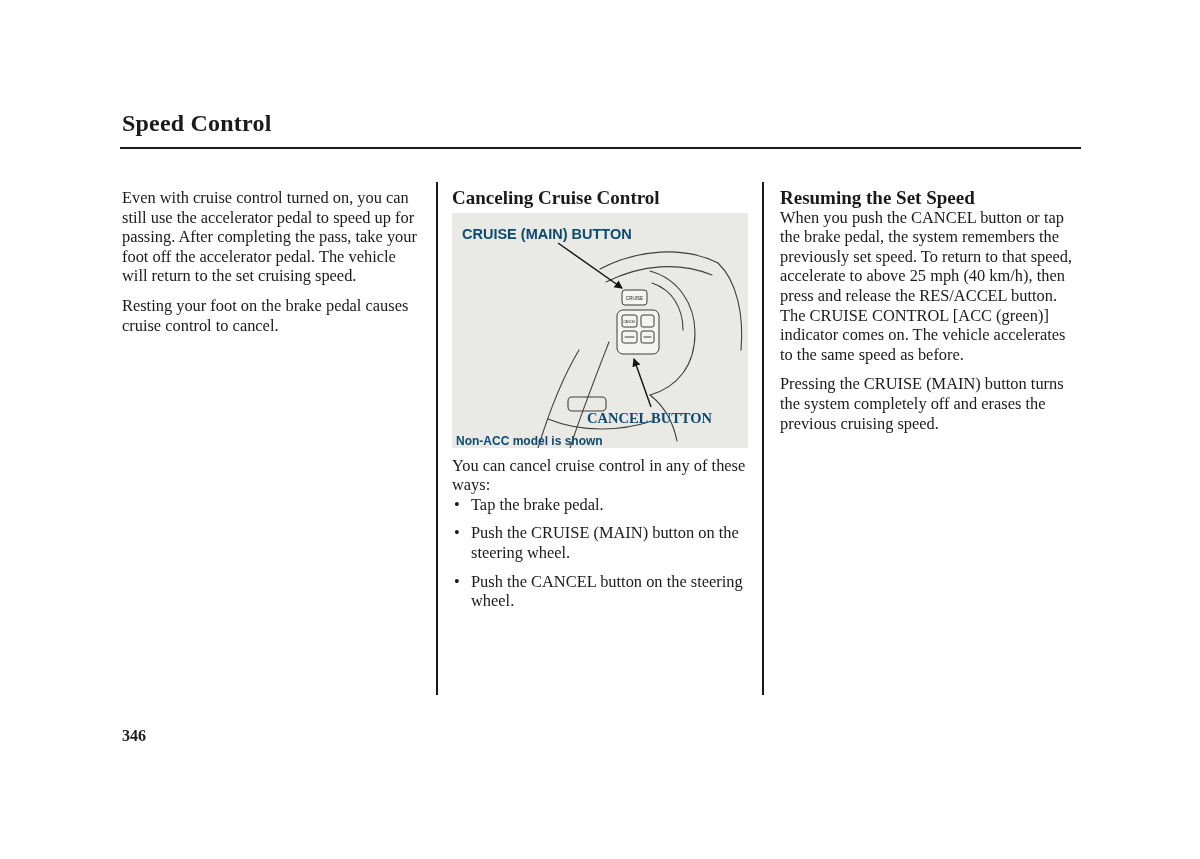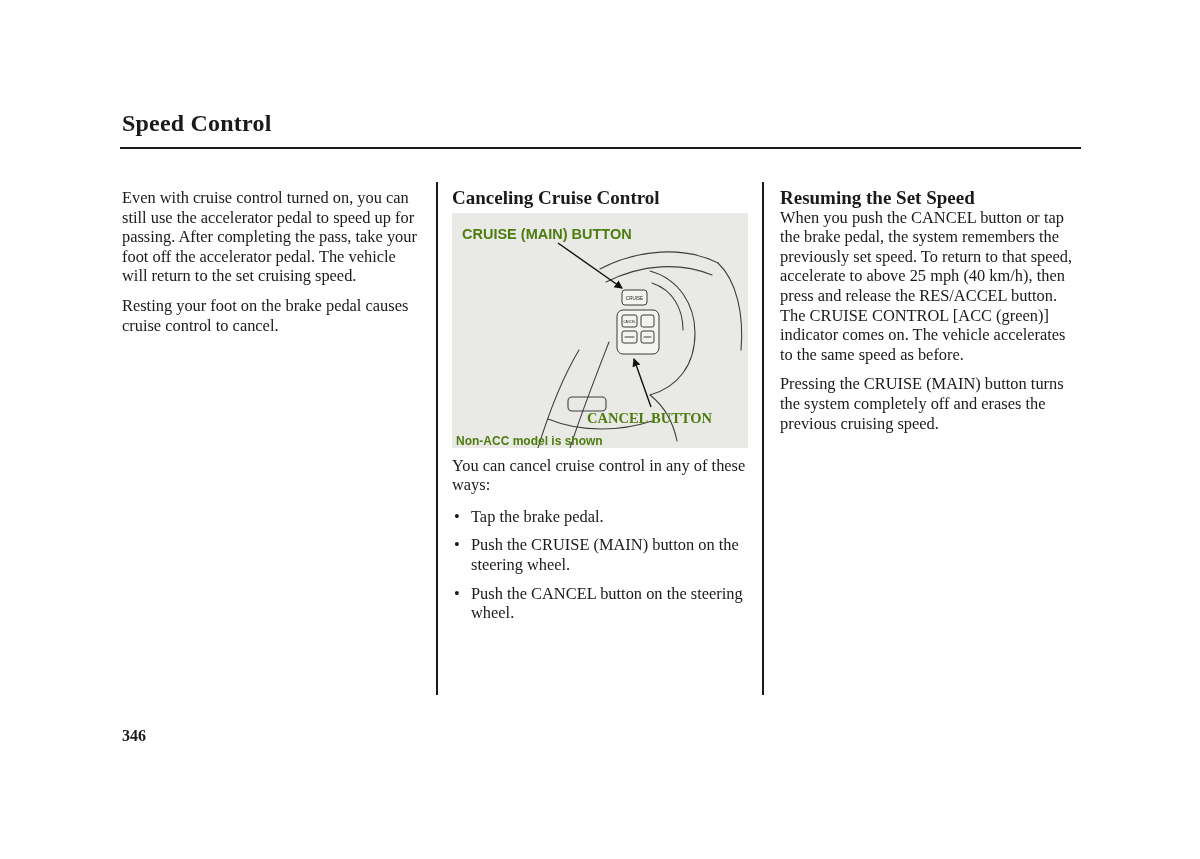--- a/index.html
+++ b/index.html
@@ -35,27 +35,27 @@
   p.para { margin-bottom: 10px; }
   h2.colhead { font-size: 19px; font-weight: bold; line-height: 19.6px; }
   .diagram {
     position: relative; width: 296px; height: 235px;
     background: #e9e9e6; margin: 5px 0 8px 0;
   }
   .diagram svg { position: absolute; left: 0; top: 0; }
   .diag-label {
     position: absolute;
     font-family: "Liberation Sans", sans-serif;
-    font-weight: bold; font-size: 14.5px; color: #4d7c0f;
+    font-weight: bold; font-size: 14.5px; color: #0c4a6e;
     white-space: nowrap;
   }
   .lbl-top { left: 10px; top: 12px; }
   .lbl-cancel { left: 135px; top: 196px; font-family: Liberation Serif, serif; }
   .lbl-caption { left: 4px; top: 219px; font-size: 12px; }
-  .bullets { list-style: none; margin-top: 12px; }
+  .bullets { list-style: none; }
   .bullets li { position: relative; padding-left: 19px; margin-bottom: 9px; }
   .bullets li::before { content: "\2022"; position: absolute; left: 2px; }
   .pagenum {
     position: absolute; left: 122px; top: 727px;
     font-size: 16px; font-weight: bold;
   }
   .sketch { stroke: #3f3f3f; stroke-width: 1.1; fill: none; stroke-linecap: round; }
   .btn { fill: #f4f4f1; stroke: #3a3a3a; stroke-width: 1; }
   .tinytxt { font-family: "Liberation Sans", sans-serif; fill: #222; }
   .arrow { stroke: #111; stroke-width: 1.4; fill: none; }

